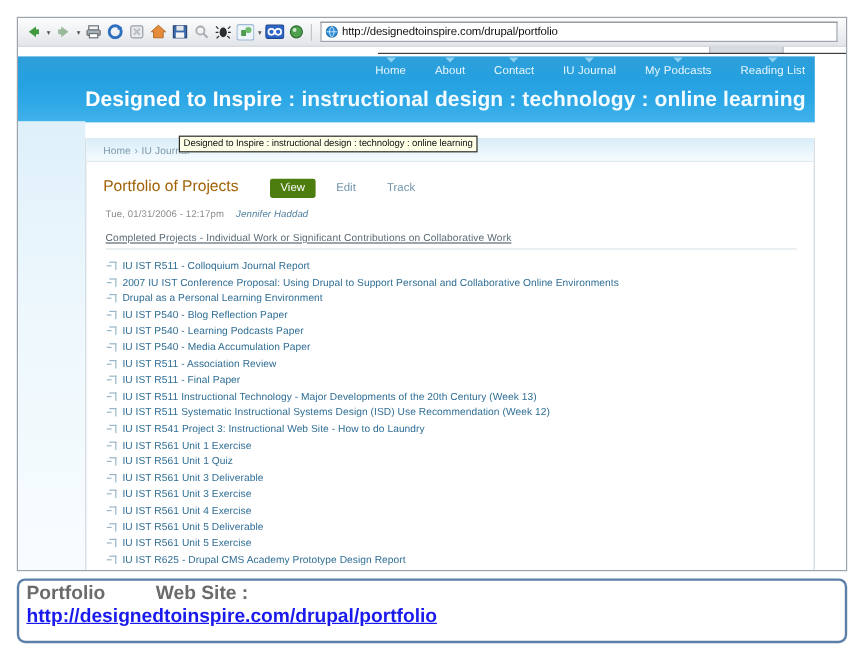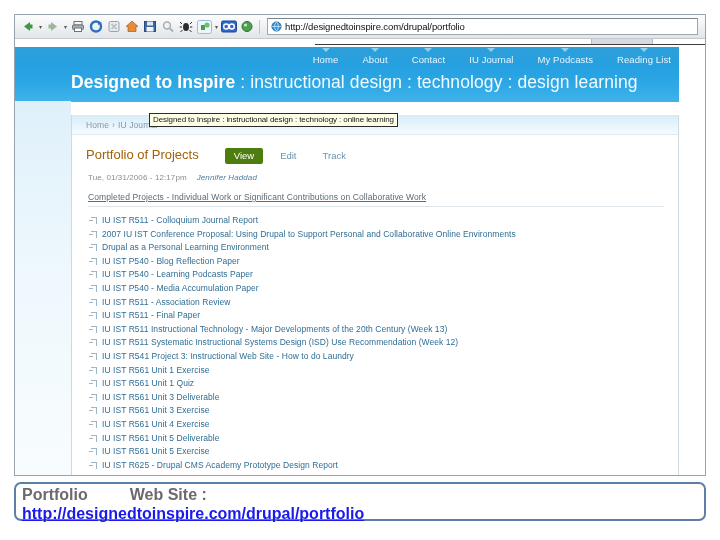--- a/index.html
+++ b/index.html
@@ -162,21 +162,21 @@
     top: 25px;
     font-size: 17.5px;
     color: #ffffff;
     white-space: nowrap;
     letter-spacing: 0.1px;
   }
   #site-title .strong {
     font-weight: bold;
   }
   #site-title .light {
-    font-weight: normal;
+    font-weight: bold;
     color: #f2fbff;
   }
   #title-tooltip {
     position: absolute;
     left: 134px;
     top: 66px;
     background: #ffffe8;
     border: 1px solid #2b2b2b;
     color: #141414;
     font-size: 8px;
@@ -319,21 +319,21 @@
     width: 56px;
     background: linear-gradient(to bottom, #dff0fa 0%, #eef8fd 45%, #f8fcfe 100%);
   }
 
   
   #caption-box {
     position: absolute;
     left: 14px;
     top: 482px;
     width: 692px;
-    height: 39px;
+    height: 54px;
     border: 2px solid #5b7fa6;
     border-radius: 7px;
     box-sizing: border-box;
     background: #ffffff;
     padding: 2px 0 0 6px;
   }
   #caption-line1 {
     font-size: 16px;
     font-weight: bold;
     color: #6b6b6b;
@@ -488,21 +488,21 @@
           <span class="nav-arrow"></span>
           <span>My Podcasts</span>
         </div>
         <div class="nav-item">
           <span class="nav-arrow"></span>
           <span>Reading List</span>
         </div>
       </div>
 
       <div id="site-title">
-        <span class="strong">Designed to Inspire</span><span class="light"> : instructional design</span><span class="light"> : technology</span><span class="light"> : design learning</span>
+        <span class="strong">Designed to Inspire</span><span class="light"> : instructional design</span><span class="light"> : technology</span><span class="light"> : online learning</span>
       </div>
 
       <div id="title-tooltip">Designed to Inspire : instructional design : technology : online learning</div>
     </div>
 
     <div id="left-gutter"></div>
     <div id="page-gutter"></div>
 
     <div id="content-frame">
 

